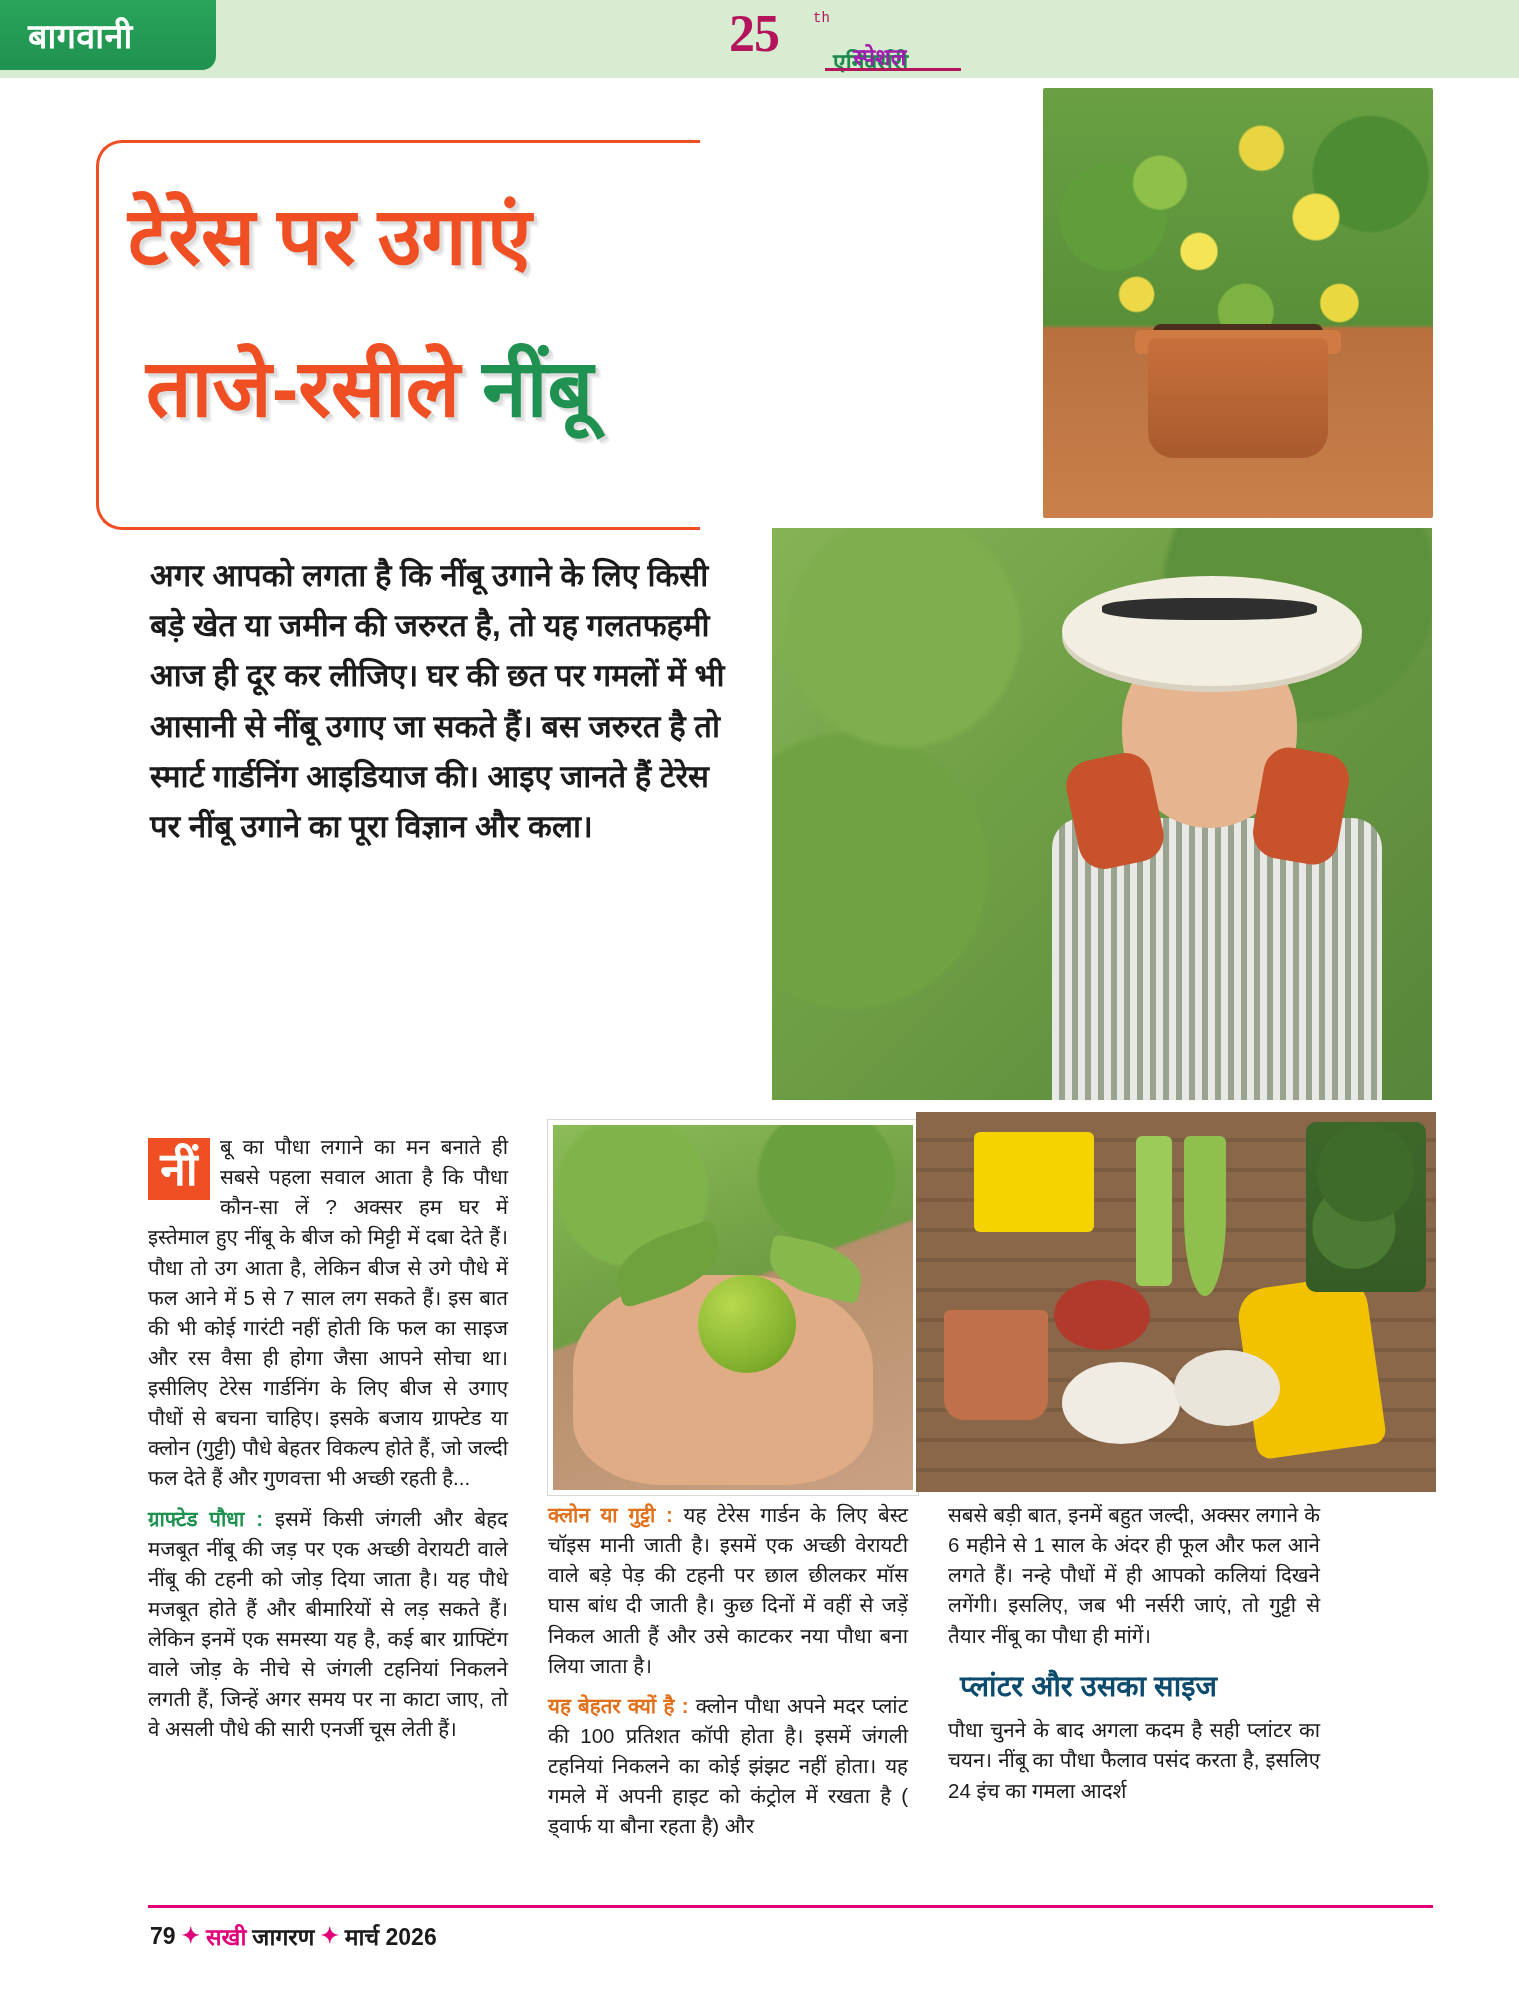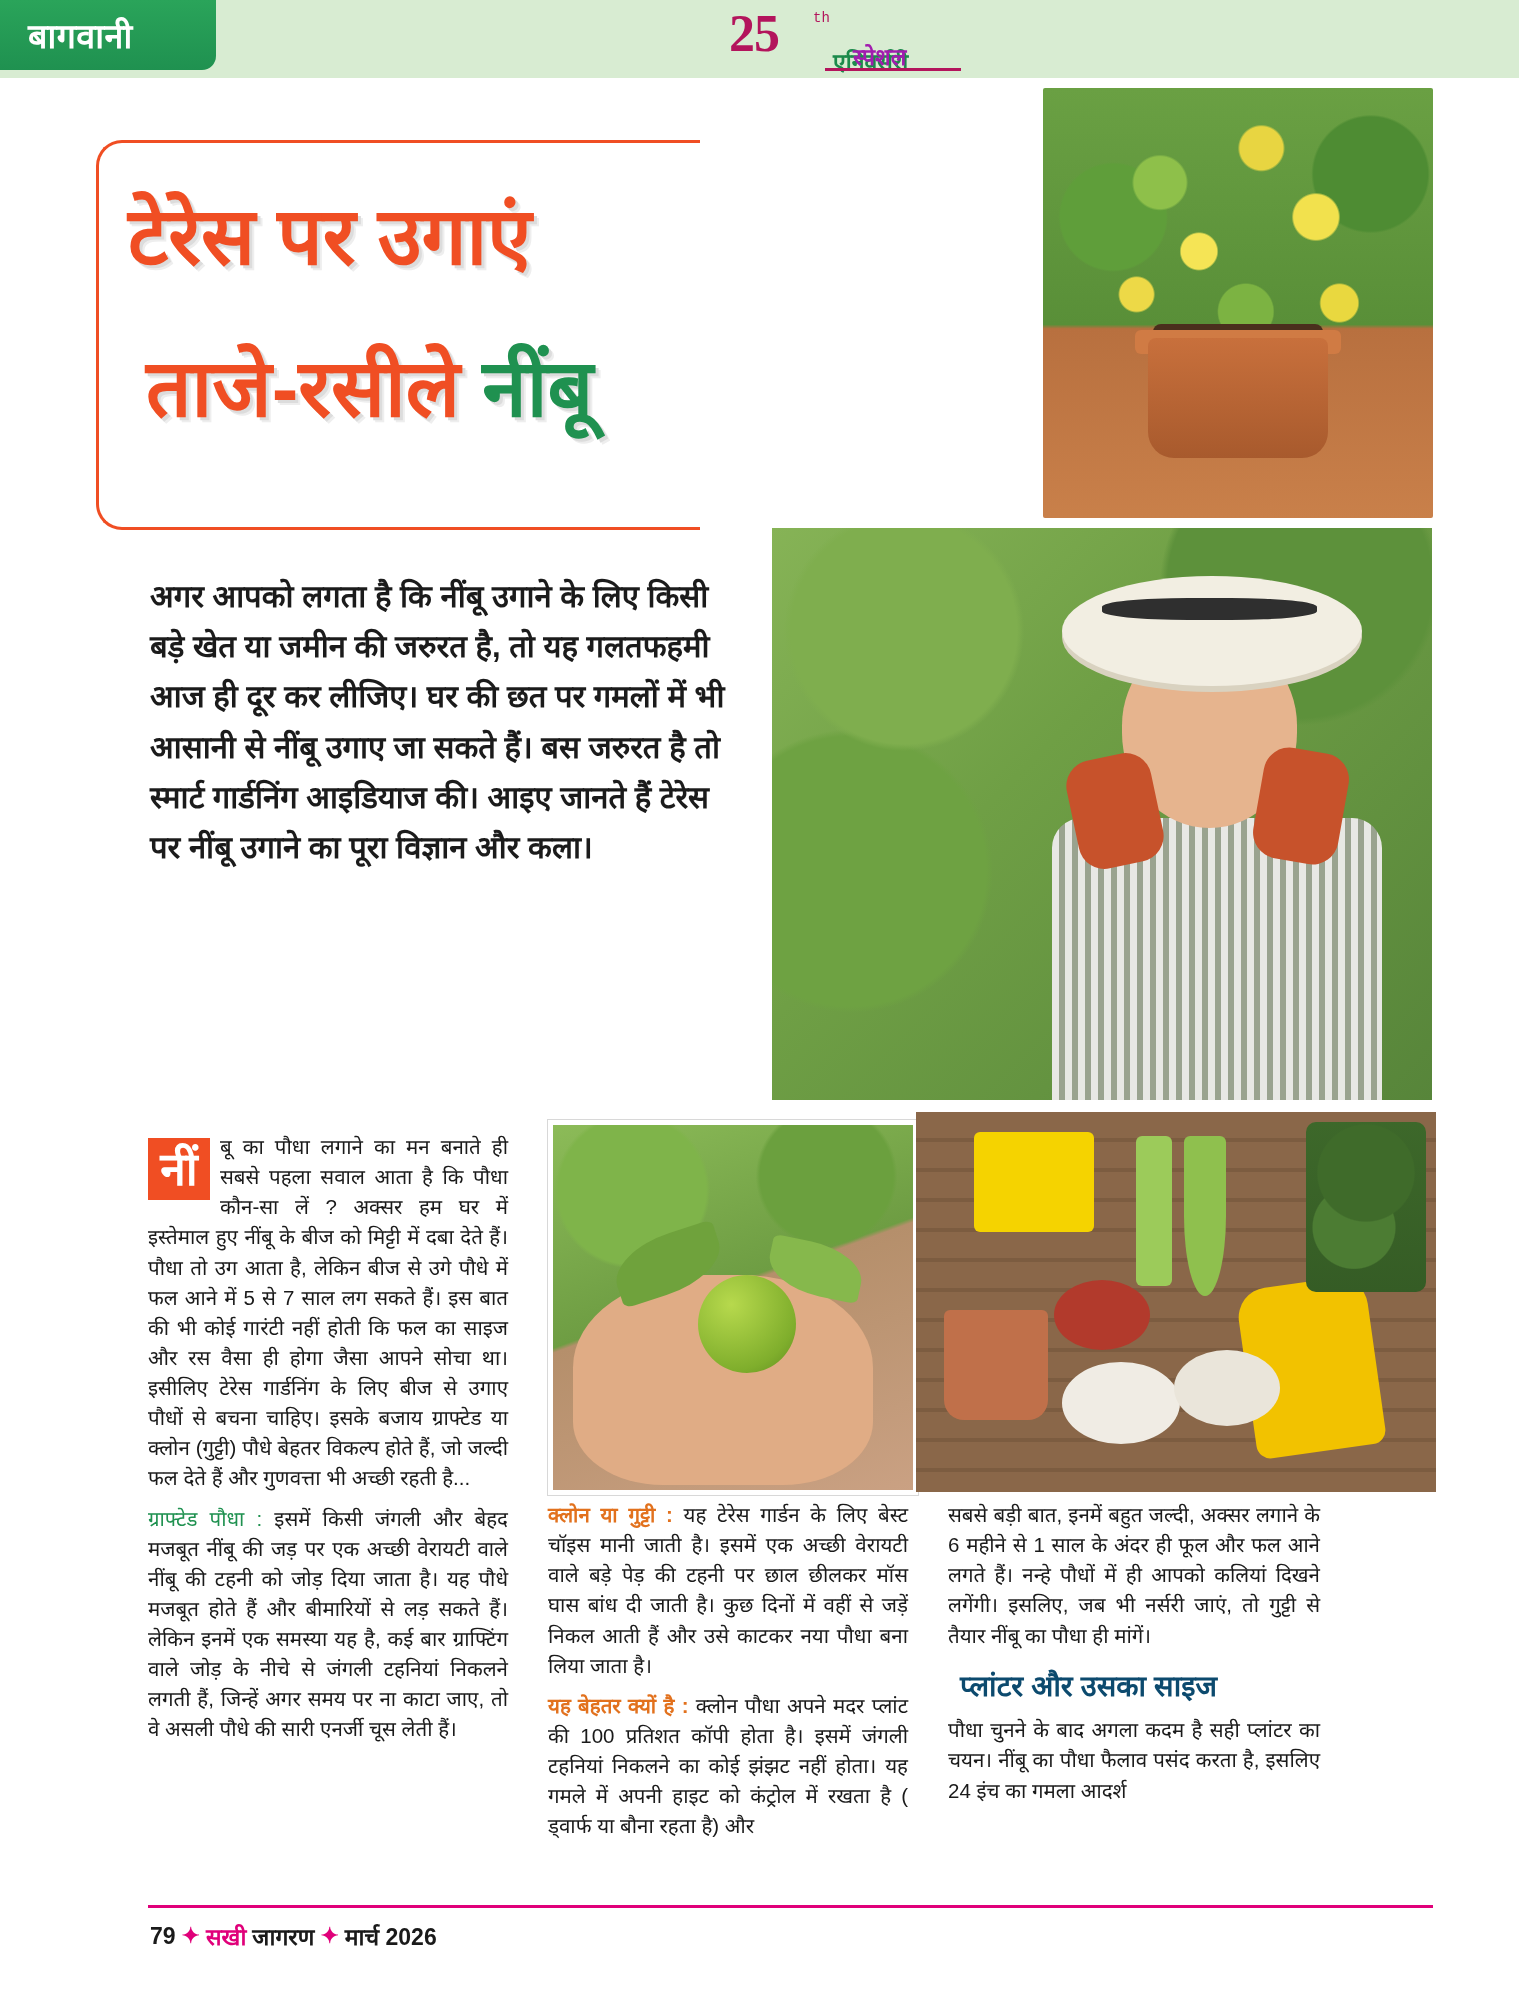--- a/index.html
+++ b/index.html
@@ -363,21 +363,21 @@
       radial-gradient(circle at 50% 30%, #3f6b2a 0 36%, transparent 37%),
       radial-gradient(circle at 40% 62%, #4c7c33 0 32%, transparent 33%),
       linear-gradient(180deg, #3d682a 0%, #355c25 100%);
     border-radius: 10px;
   }
 
   
   .intro {
     position: absolute;
     left: 150px;
-    top: 572px;
+    top: 551px;
     width: 590px;
     font-size: 31px;
     line-height: 1.62;
     font-weight: bold;
     color: #1b1b1b;
   }
 
   
   .col {
     position: absolute;
@@ -397,21 +397,21 @@
     margin: 6px 10px 0 0;
     background: #f04e23;
     color: #ffffff;
     font-size: 46px;
     font-weight: bold;
     line-height: 62px;
     text-align: center;
   }
   .sub-green {
     color: #1f9150;
-    font-weight: normal;
+    font-weight: bold;
   }
   .sub-orange {
     color: #e2711d;
     font-weight: bold;
   }
   .heading-green {
     color: #0c4a6e;
     font-weight: bold;
     font-size: 29px;
     display: block;

